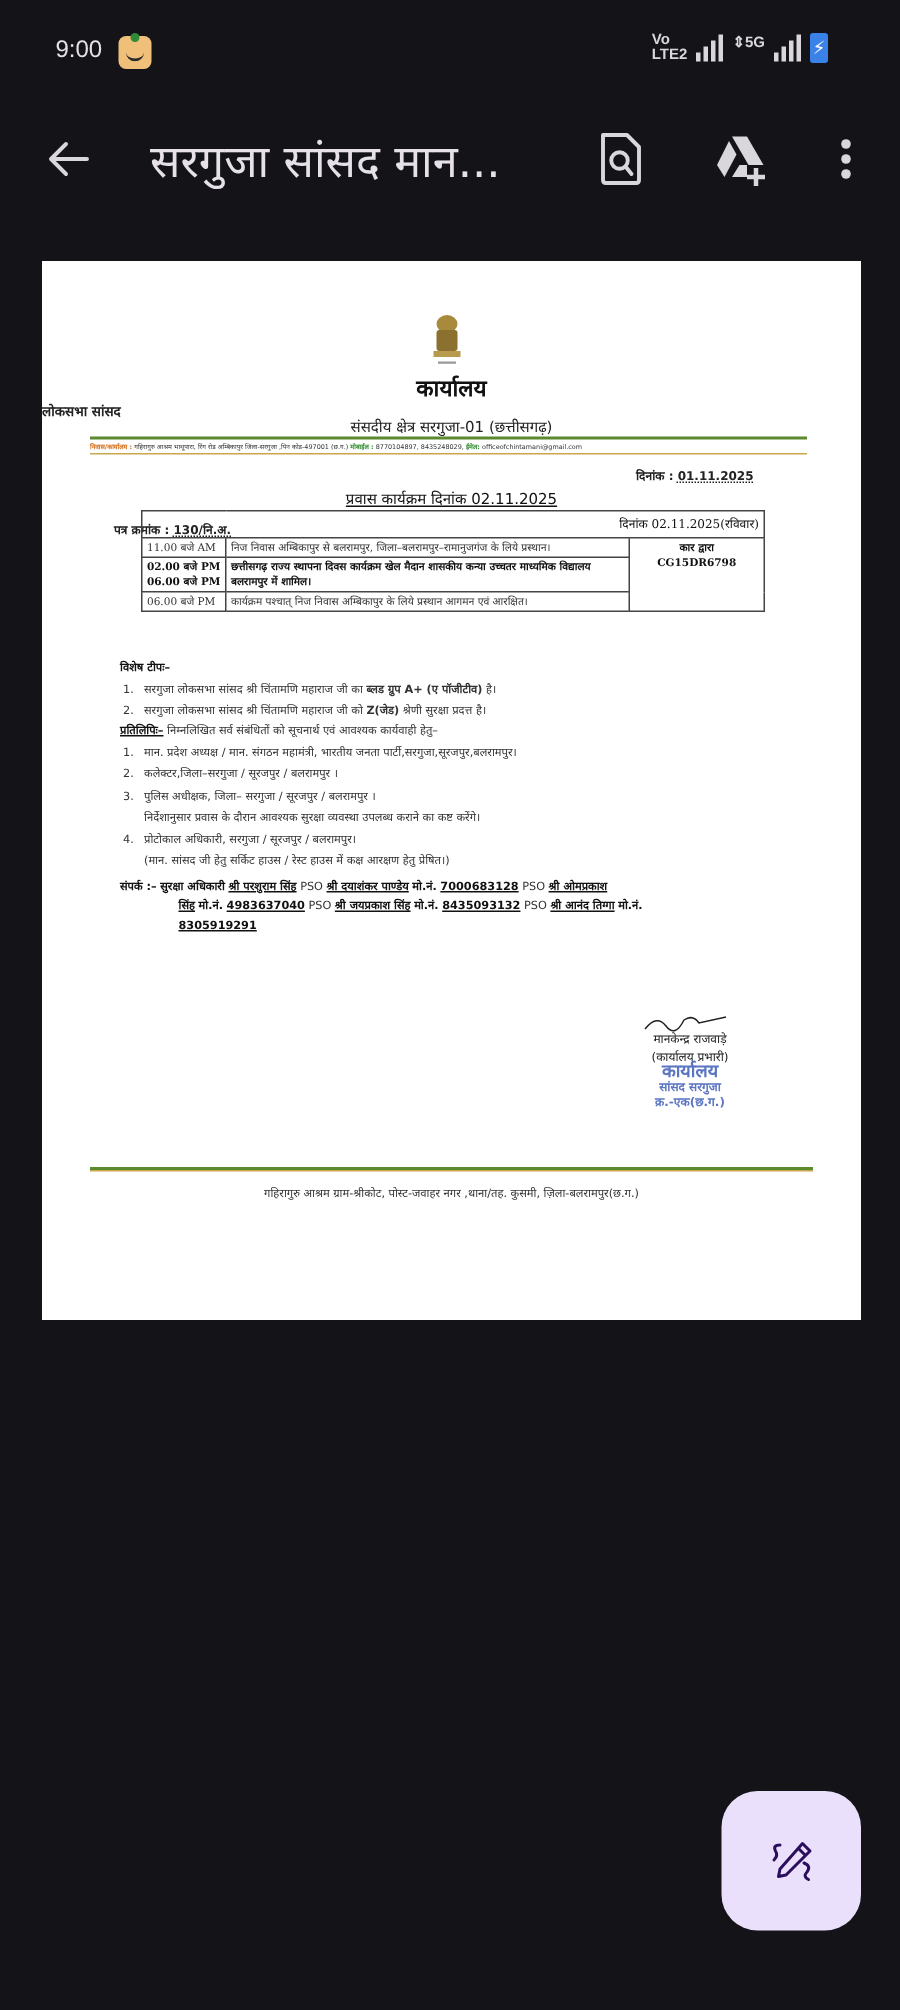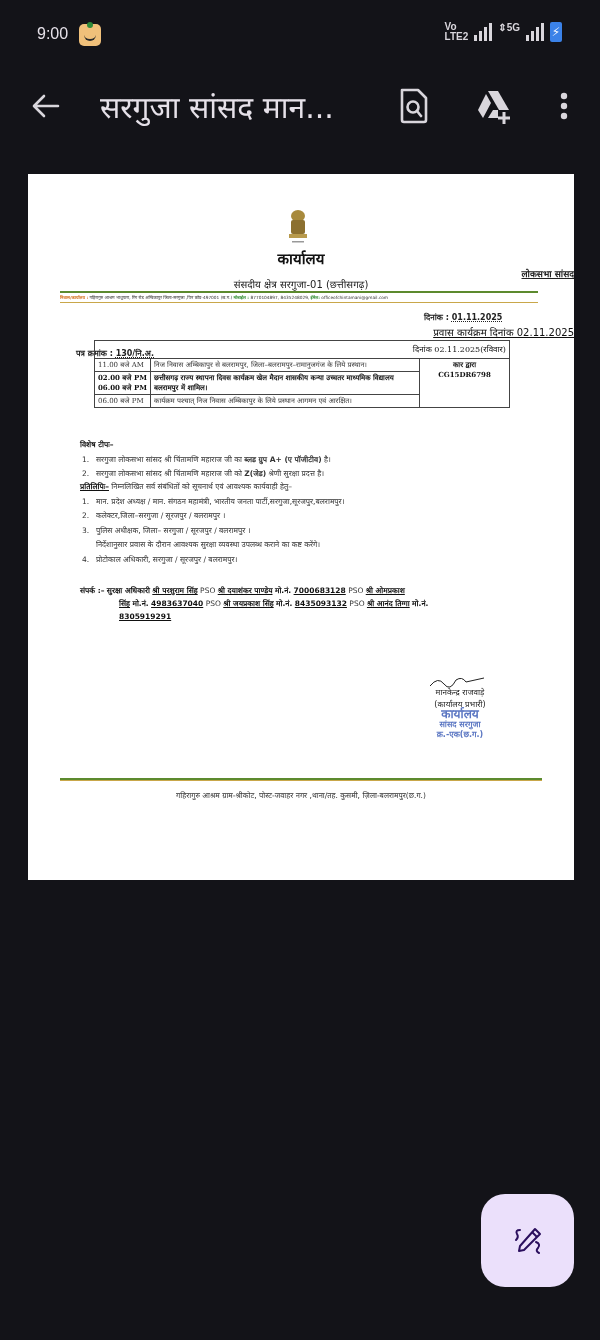--- a/index.html
+++ b/index.html
@@ -5,50 +5,50 @@
   * { box-sizing: border-box; margin: 0; padding: 0; }
   html, body { width: 600px; height: 1340px; background: #131318; overflow: hidden; }
   body { font-family: "DejaVu Sans", sans-serif; color: #e6e1e9; position: relative; }
 
   
   .status-bar { position: absolute; top: 0; left: 0; width: 600px; height: 70px; }
   .time { position: absolute; left: 37px; top: 25px; font-size: 16px; color: #e6e1e9; font-family: "Liberation Sans", sans-serif; text-align: right; }
   .amazon-icon { position: absolute; left: 79px; top: 24px; width: 22px; height: 22px; border-radius: 5px; background: #f0c07a; }
   .amazon-icon::after { content: ""; position: absolute; left: 5px; top: 10px; width: 12px; height: 5px; border-bottom: 2px solid #2a2a2a; border-radius: 0 0 8px 8px; }
   .amazon-icon::before { content: ""; position: absolute; left: 8px; top: -2px; width: 6px; height: 6px; background: #2f8a3a; border-radius: 50%; }
-  .status-right { position: absolute; right: 38px; top: 22px; display: flex; align-items: center; gap: 6px; }
+  .status-right { position: absolute; right: 48px; top: 22px; display: flex; align-items: center; gap: 6px; }
   .volte { font-size: 10px; line-height: 10px; font-weight: bold; color: #d9d6dc; font-family: "Liberation Sans", sans-serif; }
   .bars { display: flex; align-items: flex-end; gap: 2px; height: 18px; }
   .bars span { width: 3px; background: #d9d6dc; display: block; }
   .net5g { font-size: 10px; font-weight: bold; color: #d9d6dc; align-self: flex-start; font-family: "Liberation Sans", sans-serif; }
   .battery { width: 12px; height: 20px; background: #3b82e8; border-radius: 2px; position: relative; color: #fff; font-size: 12px; text-align: center; line-height: 20px; }
 
   
   .app-bar { position: absolute; top: 70px; left: 0; width: 600px; height: 70px; }
   .back-btn { position: absolute; left: 28px; top: 18px; width: 36px; height: 36px; }
   .title { position: absolute; left: 100px; top: 16px; font-size: 30px; color: #e6e1e9; font-family: "DejaVu Sans", sans-serif; white-space: nowrap; }
   .search-doc-btn { position: absolute; left: 396px; top: 16px; width: 36px; height: 40px; }
   .drive-btn { position: absolute; left: 474px; top: 16px; width: 40px; height: 40px; }
   .more-btn { position: absolute; left: 552px; top: 18px; width: 24px; height: 36px; }
 
   
   .doc-page { position: absolute; left: 28px; top: 174px; width: 546px; height: 706px; background: #ffffff; color: #222; font-family: "DejaVu Sans", sans-serif; }
   .emblem { position: absolute; left: 255px; top: 34px; width: 30px; height: 40px; }
   .office-title { position: absolute; left: 0; width: 100%; text-align: center; top: 74px; font-size: 15px; font-weight: bold; color: #111; }
-  .office-sub1 { position: absolute; left: 0; width: 100%; text-align: right; top: 93px; font-size: 9px; font-weight: bold; color: #222; text-decoration: underline; }
+  .office-sub1 { position: absolute; left: 0; width: 100%; text-align: left; top: 93px; font-size: 9px; font-weight: bold; color: #222; }
   .office-sub2 { position: absolute; left: 0; width: 100%; text-align: center; top: 103px; font-size: 10px; font-weight: normal; color: #222; }
   .green-line { position: absolute; left: 32px; width: 478px; height: 2px; background: #5c8a2e; }
   .contact-strip { position: absolute; left: 32px; top: 120px; width: 478px; font-size: 4.3px; white-space: nowrap; color: #333; overflow: hidden; }
   .contact-strip .orange { color: #d26a12; font-weight: bold; }
   .contact-strip .green { color: #2d8a2d; font-weight: bold; }
   .gold-line { position: absolute; left: 32px; top: 128px; width: 478px; height: 1px; background: #c9a74a; }
   .ref-no { position: absolute; left: 48px; top: 137px; font-size: 8px; font-weight: bold; color: #222; margin-top: 36px; }
   .ref-no u, .ref-date u { text-decoration: underline dotted; }
   .ref-date { position: absolute; left: 396px; top: 137px; font-size: 8px; font-weight: bold; color: #222; }
-  .doc-heading { position: absolute; left: 0; width: 100%; text-align: right; top: 151px; font-size: 10px; color: #111; text-decoration: underline; }
+  .doc-heading { position: absolute; left: 0; width: 100%; text-align: center; top: 151px; font-size: 10px; color: #111; text-decoration: underline; }
 
   table.sched { position: absolute; left: 66px; top: 166px; width: 416px; border-collapse: collapse; font-size: 7px; color: #333; font-family: "DejaVu Serif", serif; }
   table.sched td { border: 1px solid #444; padding: 1px 3px; vertical-align: top; line-height: 10px; }
   table.sched .date-row { text-align: right; font-size: 8px; height: 18px; vertical-align: middle; color: #111; }
   table.sched .time-col { width: 44px; white-space: nowrap; }
   table.sched .bold { font-weight: bold; color: #111; }
   table.sched .vehicle { width: 90px; text-align: center; font-weight: bold; color: #111; }
 
   .section { position: absolute; left: 52px; font-size: 7.5px; color: #333; line-height: 14.5px; }
   .section .lbl { font-weight: bold; color: #111; }
@@ -203,20 +203,21 @@
     </div>
   </div>
 
   <div class="section" style="top:306px; width:430px">
     <div><span class="lbl ul">प्रतिलिपिः–</span><span> निम्नलिखित सर्व संबंधितों को सूचनार्थ एवं आवश्यक कार्यवाही हेतु–</span></div>
     <div class="list-item"><span class="num">1.</span><span>मान. प्रदेश अध्यक्ष / मान. संगठन महामंत्री, भारतीय जनता पार्टी,सरगुजा,सूरजपुर,बलरामपुर।</span></div>
     <div class="list-item"><span class="num">2.</span><span>कलेक्टर,जिला–सरगुजा / सूरजपुर / बलरामपुर ।</span></div>
     <div class="list-item"><span class="num">3.</span><span>पुलिस अधीक्षक, जिला– सरगुजा / सूरजपुर / बलरामपुर ।</span></div>
     <div class="list-cont">निर्देशानुसार प्रवास के दौरान आवश्यक सुरक्षा व्यवस्था उपलब्ध कराने का कष्ट करेंगे।</div>
     <div class="list-item"><span class="num">4.</span><span>प्रोटोकाल अधिकारी, सरगुजा / सूरजपुर / बलरामपुर।</span></div>
+    <div class="list-cont">(मान. सांसद जी हेतु सर्किट हाउस / रेस्ट हाउस में कक्ष आरक्षण हेतु प्रेषित।)</div>
   </div>
 
   <div class="contact-block">
     <div>
       <span class="bold">संपर्क :–</span>
       <span class="bold">सुरक्षा अधिकारी</span>
       <u class="bold">श्री परशुराम सिंह</u>
       <span>PSO</span>
       <u class="bold">श्री दयाशंकर पाण्डेय</u>
       <span class="bold">मो.नं.</span>

